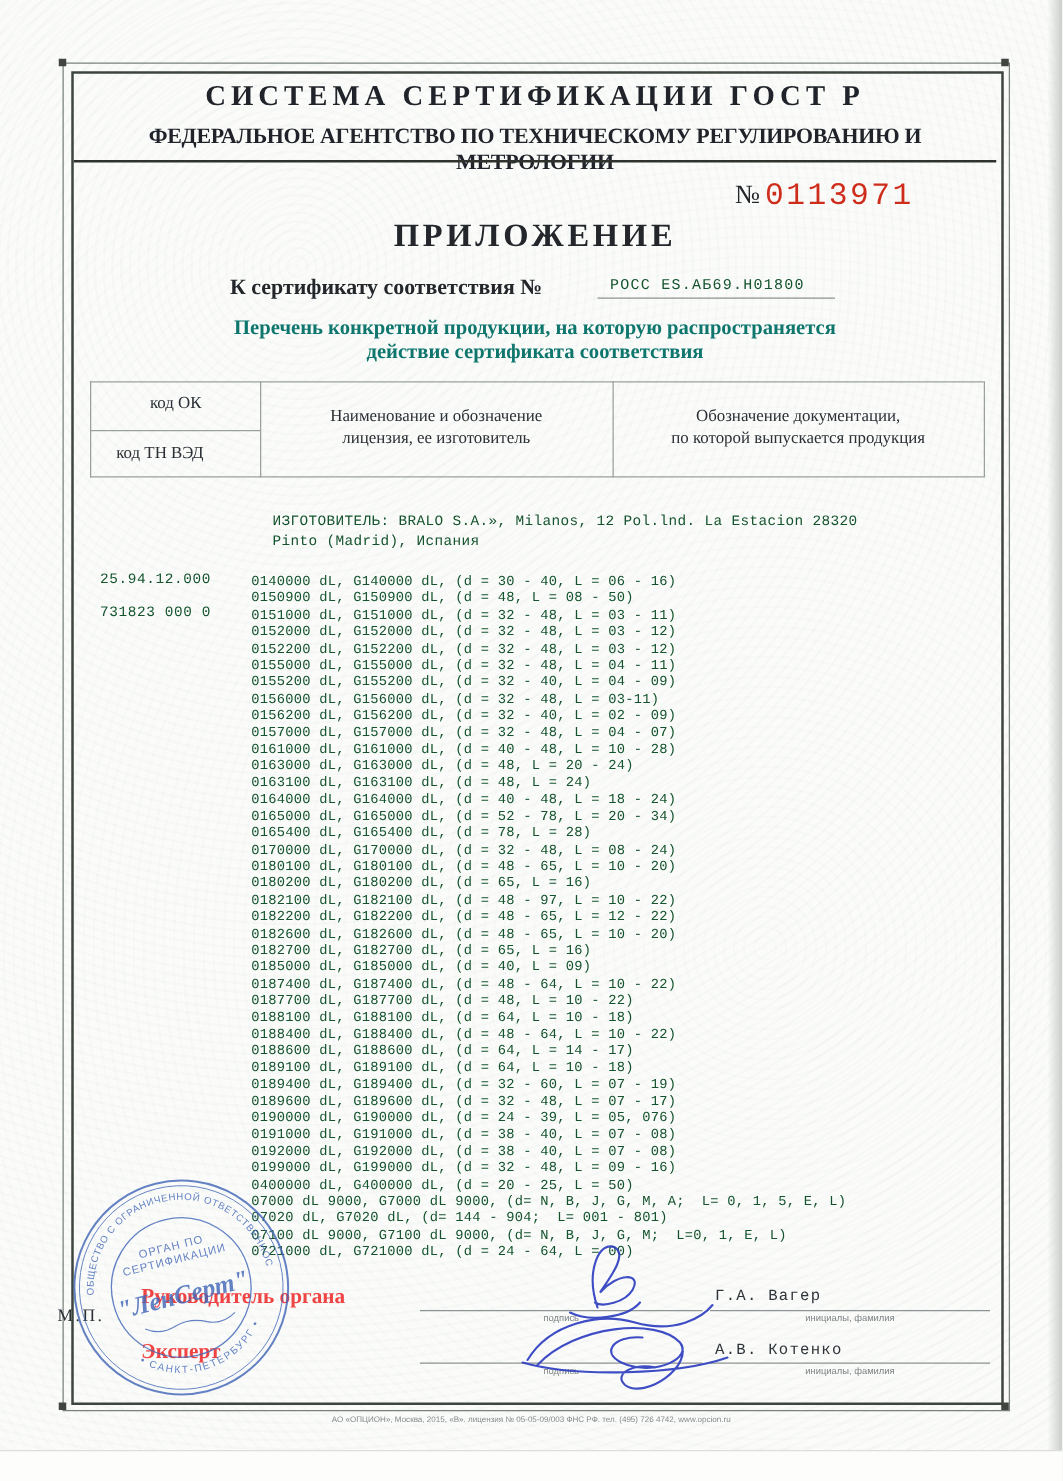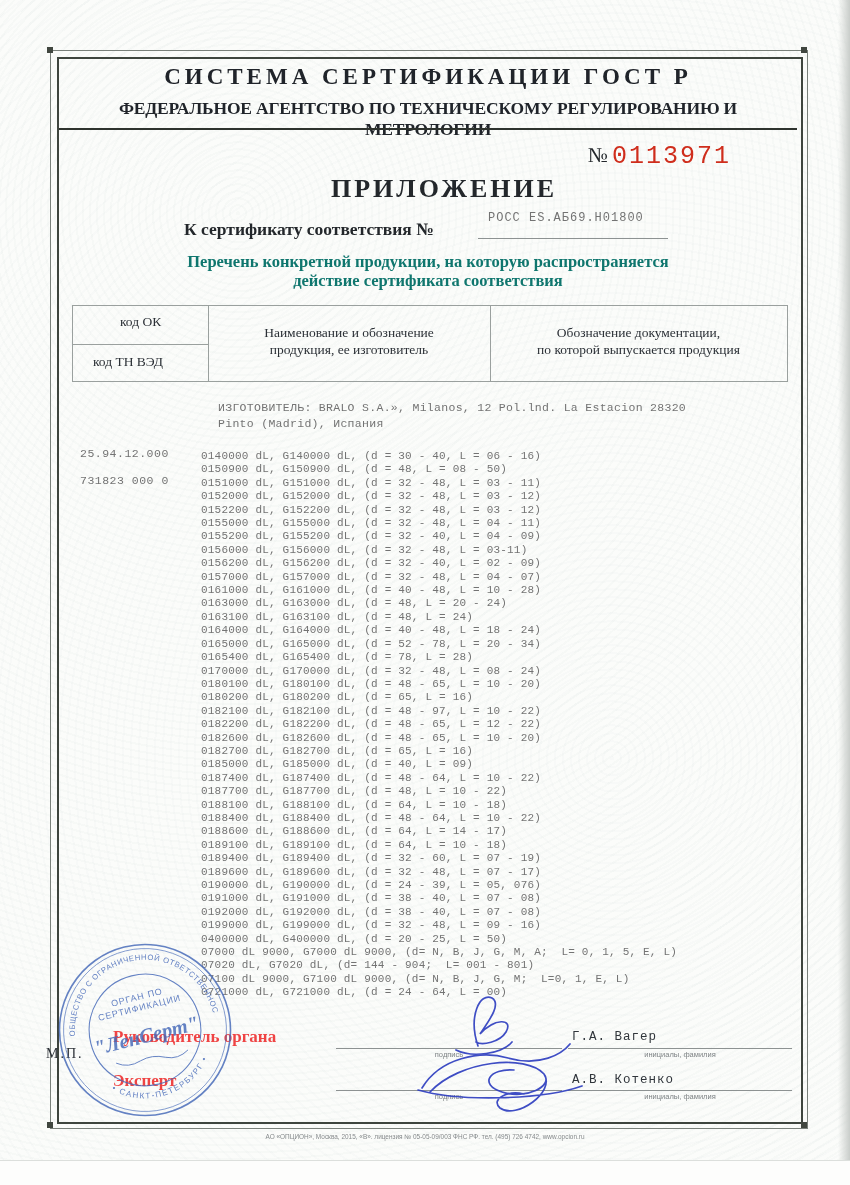--- a/index.html
+++ b/index.html
@@ -34,21 +34,21 @@
   .agency{position:absolute;left:60px;top:98px;width:736px;text-align:center;
     font-size:17.5px;font-weight:bold;letter-spacing:-0.2px;color:#20242a;}
   .header-rule{position:absolute;left:59px;top:128px;width:738px;height:2px;background:#2e332e;}
 
   .doc-number{position:absolute;left:588px;top:142px;white-space:nowrap;}
   .no-sign{font-size:21px;color:#23272b;}
   .no-digits{font-family:"Liberation Mono","DejaVu Sans Mono",monospace;
     font-size:25px;letter-spacing:2px;vertical-align:-1px;}
 
   .appendix-title{position:absolute;left:60px;top:174px;width:736px;text-align:center;
-    font-size:26px;font-weight:bold;letter-spacing:3px;color:#23272b;padding-left:16px;}
+    font-size:26px;font-weight:bold;letter-spacing:3px;color:#23272b;}
 
   .cert-label{position:absolute;left:184px;top:219px;font-size:17.5px;font-weight:600;color:#23272b;}
   .cert-number{position:absolute;left:488px;top:211px;
     font-family:"Liberation Mono","DejaVu Sans Mono",monospace;font-size:12px;
     letter-spacing:1px;color:#343a40;}
   .cert-underline{position:absolute;left:478px;top:238px;width:190px;border-top:1px solid #8d9292;}
 
   .subtitle{position:absolute;left:60px;width:736px;text-align:center;
     font-size:16.5px;font-weight:bold;color:#0f766e;}
   .sub1{top:252px}.sub2{top:271px}
@@ -62,21 +62,21 @@
   .t-v1{left:208px;top:305px;width:1px;height:77px;}
   .t-v2{left:490px;top:305px;width:1px;height:77px;}
   .t-h1{left:72px;top:344px;width:136px;height:1px;}
   .t-label{position:absolute;font-size:13.5px;color:#2b3036;}
   .lab-ok{left:79px;top:314px;margin-left:41px;}
   .lab-tnved{left:93px;top:354px;}
   .t-head{position:absolute;text-align:center;font-size:13.5px;line-height:17px;color:#2b3036;}
   .head-col2{left:208px;top:324px;width:282px;}
   .head-col3{left:490px;top:324px;width:297px;}
 
-  .mono{font-family:"Liberation Mono","DejaVu Sans Mono",monospace;color:#737373;}
+  .mono{font-family:"Liberation Mono","DejaVu Sans Mono",monospace;color:#14532d;margin-top:10px;}
   .mfr{position:absolute;left:203px;font-size:11.5px;letter-spacing:.3px;white-space:pre;padding-left:15px;}
   .mfr1{top:401px}.mfr2{top:417px}
   .code-ok{position:absolute;left:80px;top:447px;font-size:11.5px;letter-spacing:.5px;}
   .code-tnved{position:absolute;left:80px;top:474px;font-size:11.5px;letter-spacing:.5px;}
 
   .products{position:absolute;left:201px;top:450px;font-size:11px;line-height:13.4px;
     white-space:pre;letter-spacing:.2px;}
 
   
   .role{position:absolute;left:113px;font-size:17px;font-weight:bold;color:#ef4444;}
@@ -144,21 +144,21 @@
   <div class="t-line t-bottom"></div>
   <div class="t-line t-left"></div>
   <div class="t-line t-right"></div>
   <div class="t-line t-v1"></div>
   <div class="t-line t-v2"></div>
   <div class="t-line t-h1"></div>
   <div class="t-label lab-ok">код ОК</div>
   <div class="t-label lab-tnved">код ТН ВЭД</div>
   <div class="t-head head-col2">
     <div>Наименование и обозначение</div>
-    <div>продукция, ее изготовитель</div>
+    <div>лицензия, ее изготовитель</div>
   </div>
   <div class="t-head head-col3">
     <div>Обозначение документации,</div>
     <div>по которой выпускается продукция</div>
   </div>
 
   <div class="mfr mfr1 mono">ИЗГОТОВИТЕЛЬ: BRALO S.A.», Milanos, 12 Pol.lnd. La Estacion 28320</div>
   <div class="mfr mfr2 mono">Pinto (Madrid), Испания</div>
 
   <div class="code-ok mono">25.94.12.000</div>

